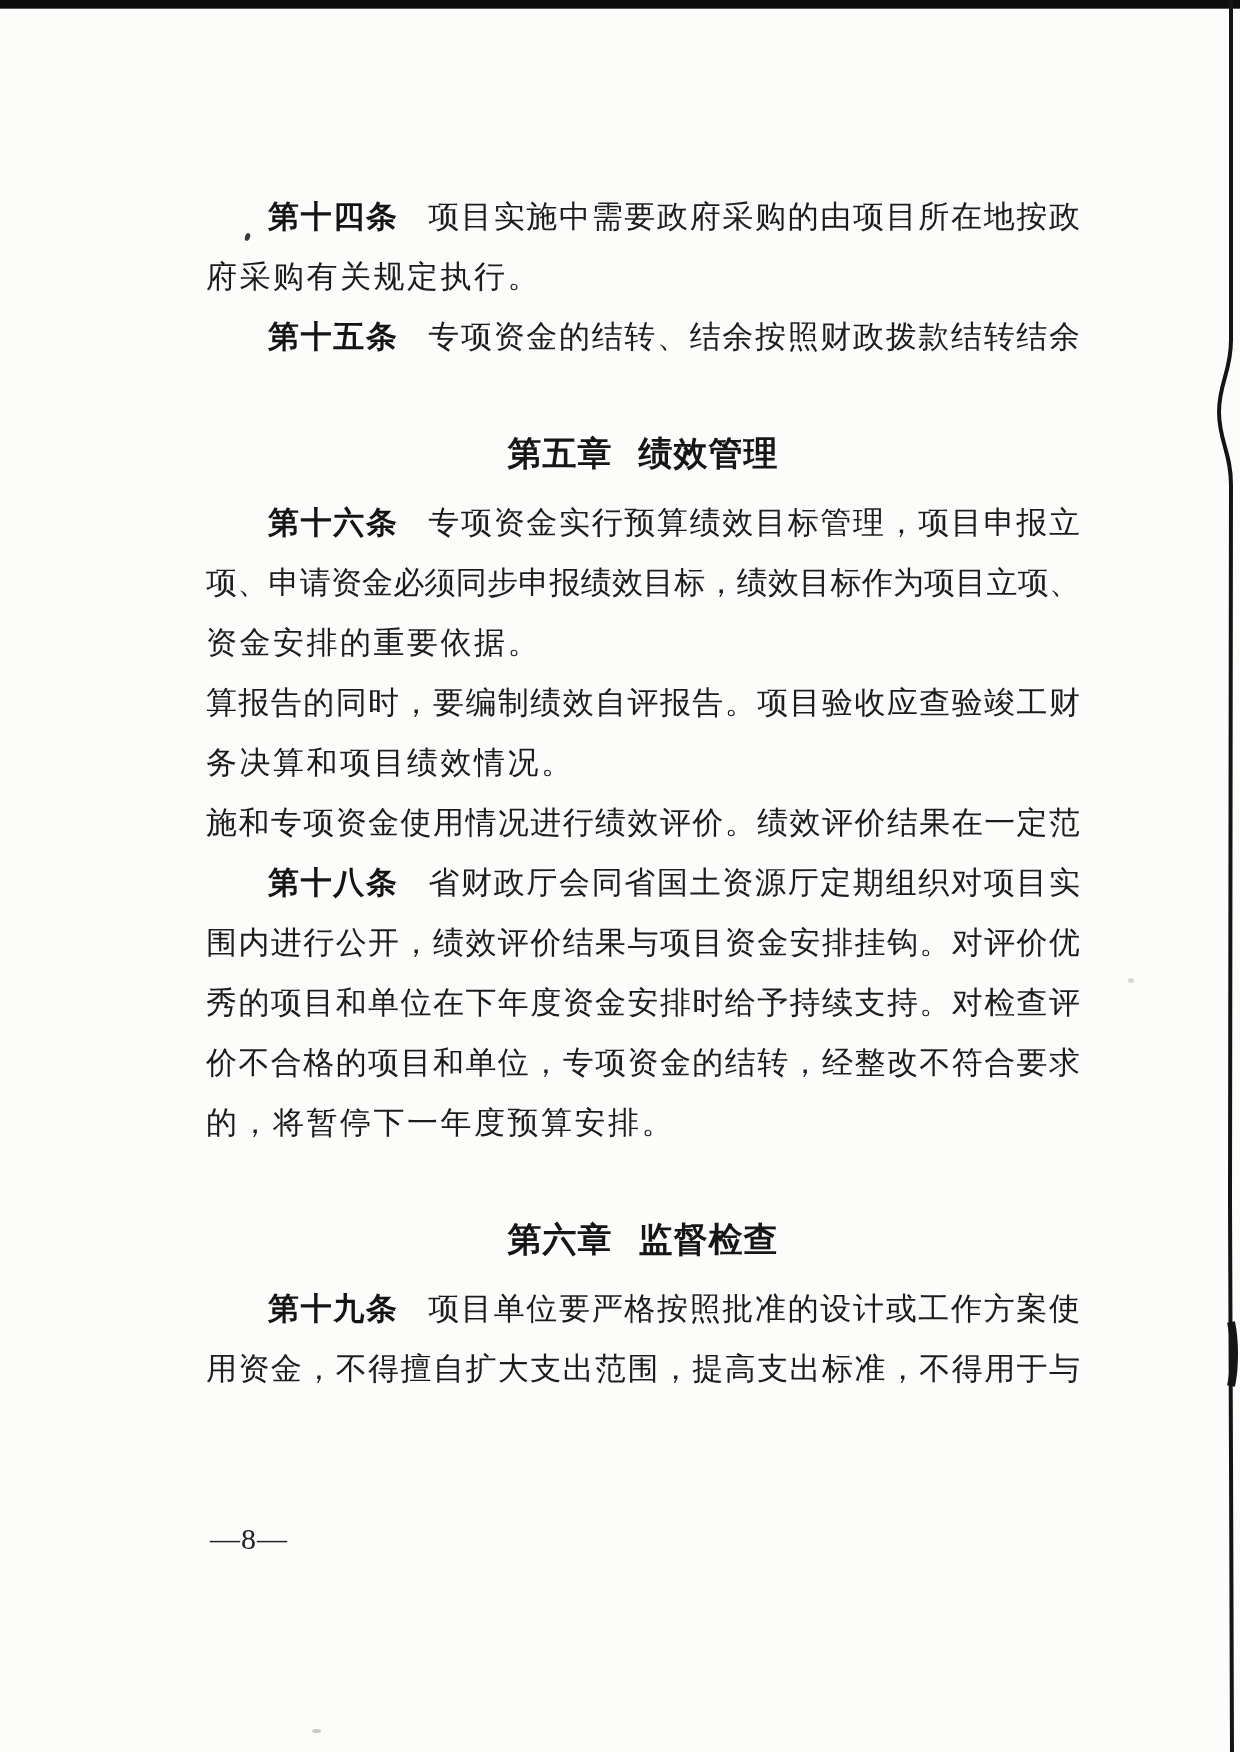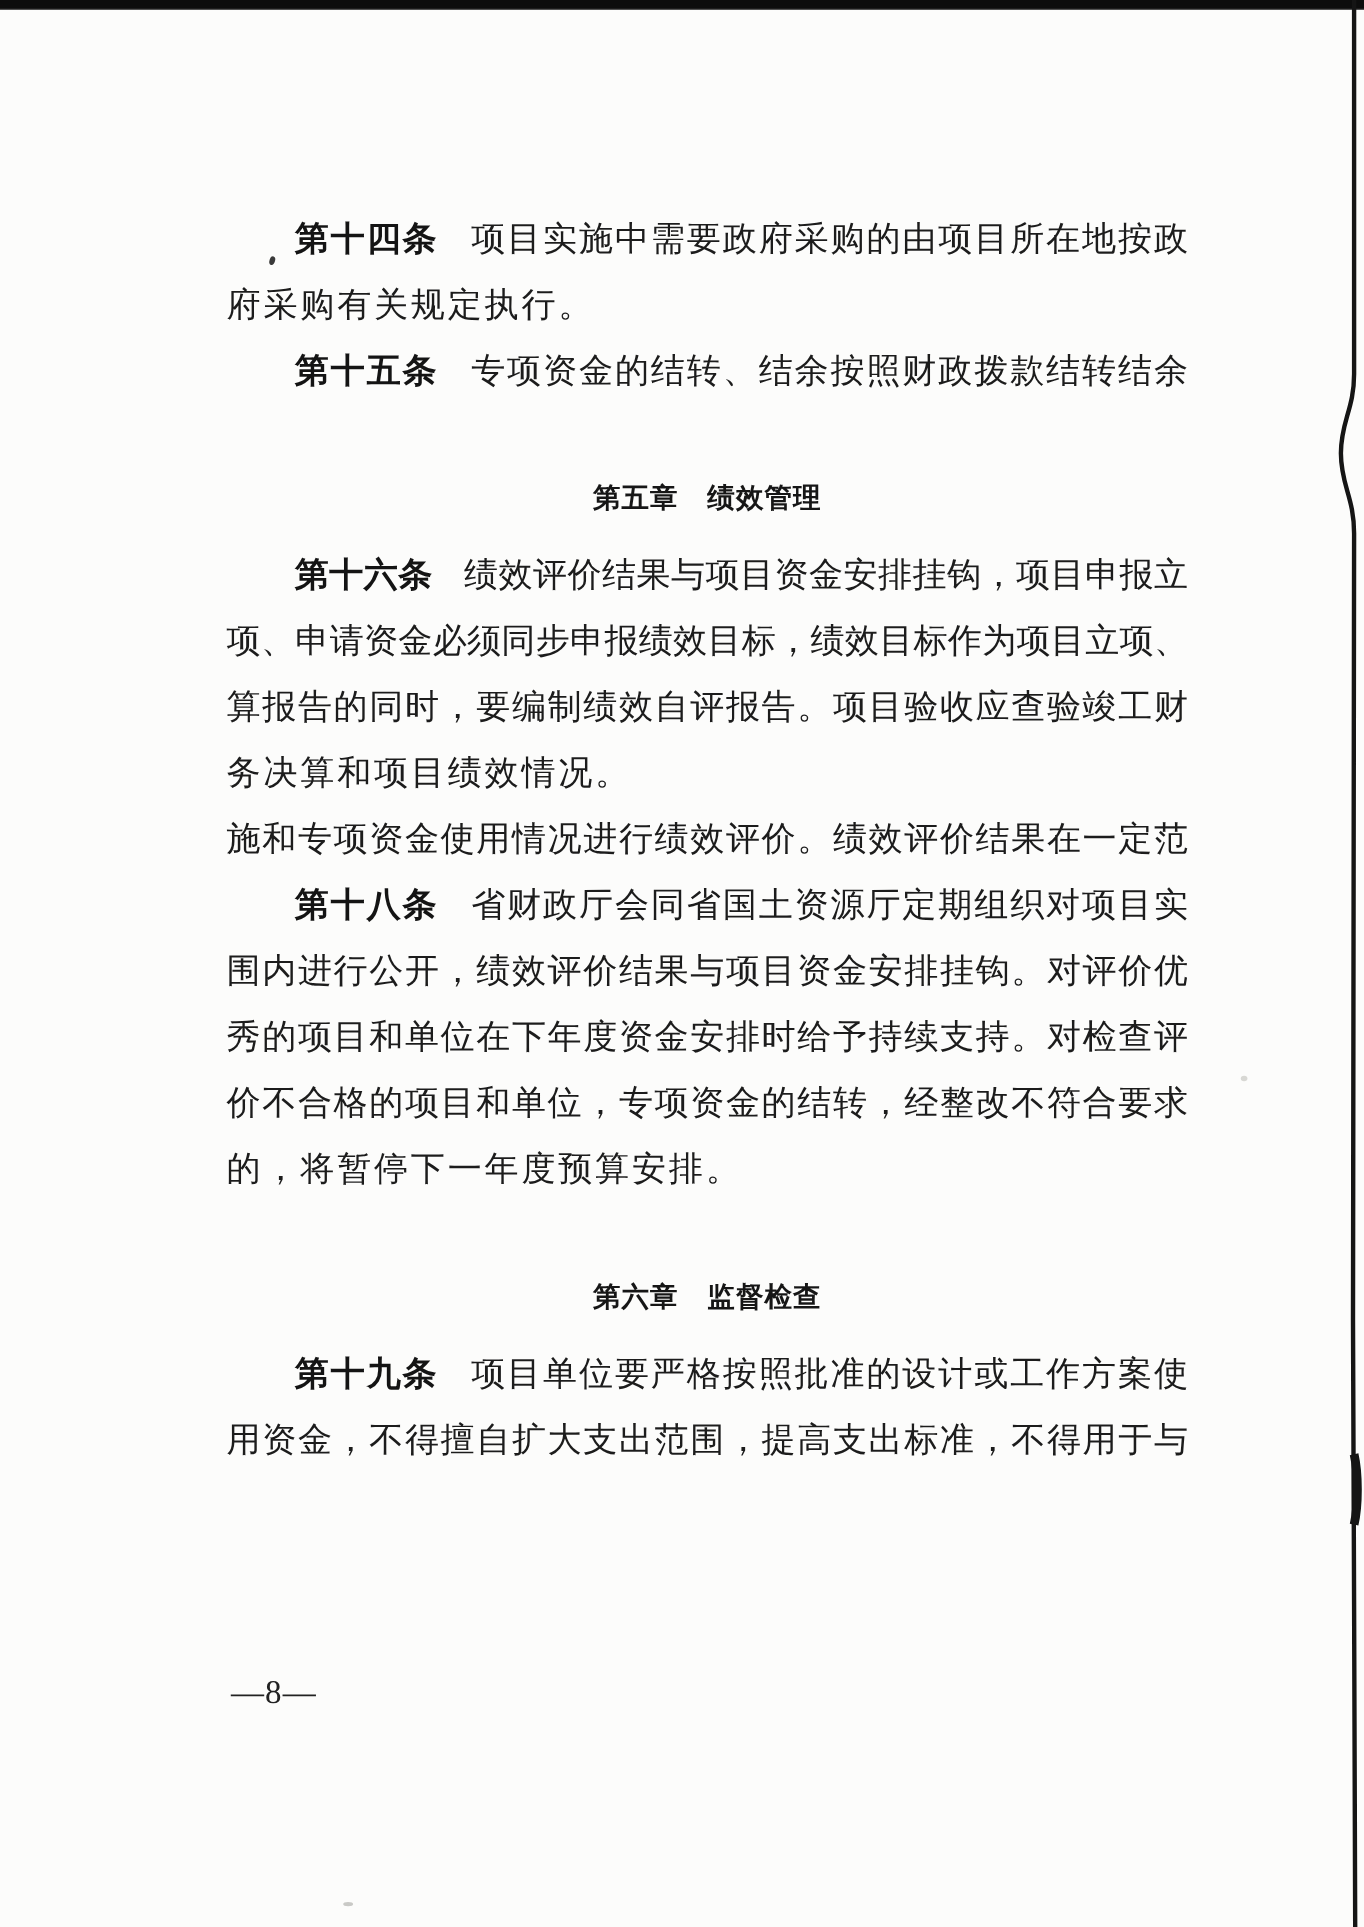--- a/index.html
+++ b/index.html
@@ -54,21 +54,21 @@
     letter-spacing: 2.5px;
   }
   .line.indent { text-indent: 2em; }
   .art { font-weight: bold; color: #141414; }
   .art-gap { display: inline-block; width: 28px; }
   .chapter-heading {
     margin: 56px 0 10px 0;
     text-align-last: center;
     font-family: "Liberation Sans", sans-serif;
     font-weight: bold;
-    font-size: 25px;
+    font-size: 34px;
     line-height: 60px;
     letter-spacing: 1px;
     color: #161616;
   }
   .ch-gap { display: inline-block; width: 26px; }
   .page-number {
     position: absolute;
     left: 210px;
     top: 1519px;
     font-size: 30px;
@@ -91,22 +91,23 @@
 
   <div class="speck speck-1"></div>
   <div class="speck speck-2"></div>
   <div class="speck speck-3"></div>
 
   <div class="text-column" id="text-column">
       <div class="line indent"><span class="art">第十四条</span><span class="art-gap"></span><span>项目实施中需要政府采购的由项目所在地按政</span></div>
       <div class="line short">府采购有关规定执行。</div>
       <div class="line indent"><span class="art">第十五条</span><span class="art-gap"></span><span>专项资金的结转、结余按照财政拨款结转结余</span></div>
       <div class="chapter-heading"><span>第五章</span><span class="ch-gap"></span><span>绩效管理</span></div>
-      <div class="line indent"><span class="art">第十六条</span><span class="art-gap"></span><span>绩效评价结果与项目资金安排挂钩，项目申报立</span></div>
+      <div class="line indent"><span class="art">第十六条</span><span class="art-gap"></span><span>专项资金实行预算绩效目标管理，项目申报立</span></div>
       <div class="line">项、申请资金必须同步申报绩效目标，绩效目标作为项目立项、</div>
+      <div class="line short">资金安排的重要依据。</div>
       <div class="line">算报告的同时，要编制绩效自评报告。项目验收应查验竣工财</div>
       <div class="line short">务决算和项目绩效情况。</div>
       <div class="line">施和专项资金使用情况进行绩效评价。绩效评价结果在一定范</div>
       <div class="line indent"><span class="art">第十八条</span><span class="art-gap"></span><span>省财政厅会同省国土资源厅定期组织对项目实</span></div>
       <div class="line">围内进行公开，绩效评价结果与项目资金安排挂钩。对评价优</div>
       <div class="line">秀的项目和单位在下年度资金安排时给予持续支持。对检查评</div>
       <div class="line">价不合格的项目和单位，专项资金的结转，经整改不符合要求</div>
       <div class="line short">的，将暂停下一年度预算安排。</div>
       <div class="chapter-heading"><span>第六章</span><span class="ch-gap"></span><span>监督检查</span></div>
       <div class="line indent"><span class="art">第十九条</span><span class="art-gap"></span><span>项目单位要严格按照批准的设计或工作方案使</span></div>

